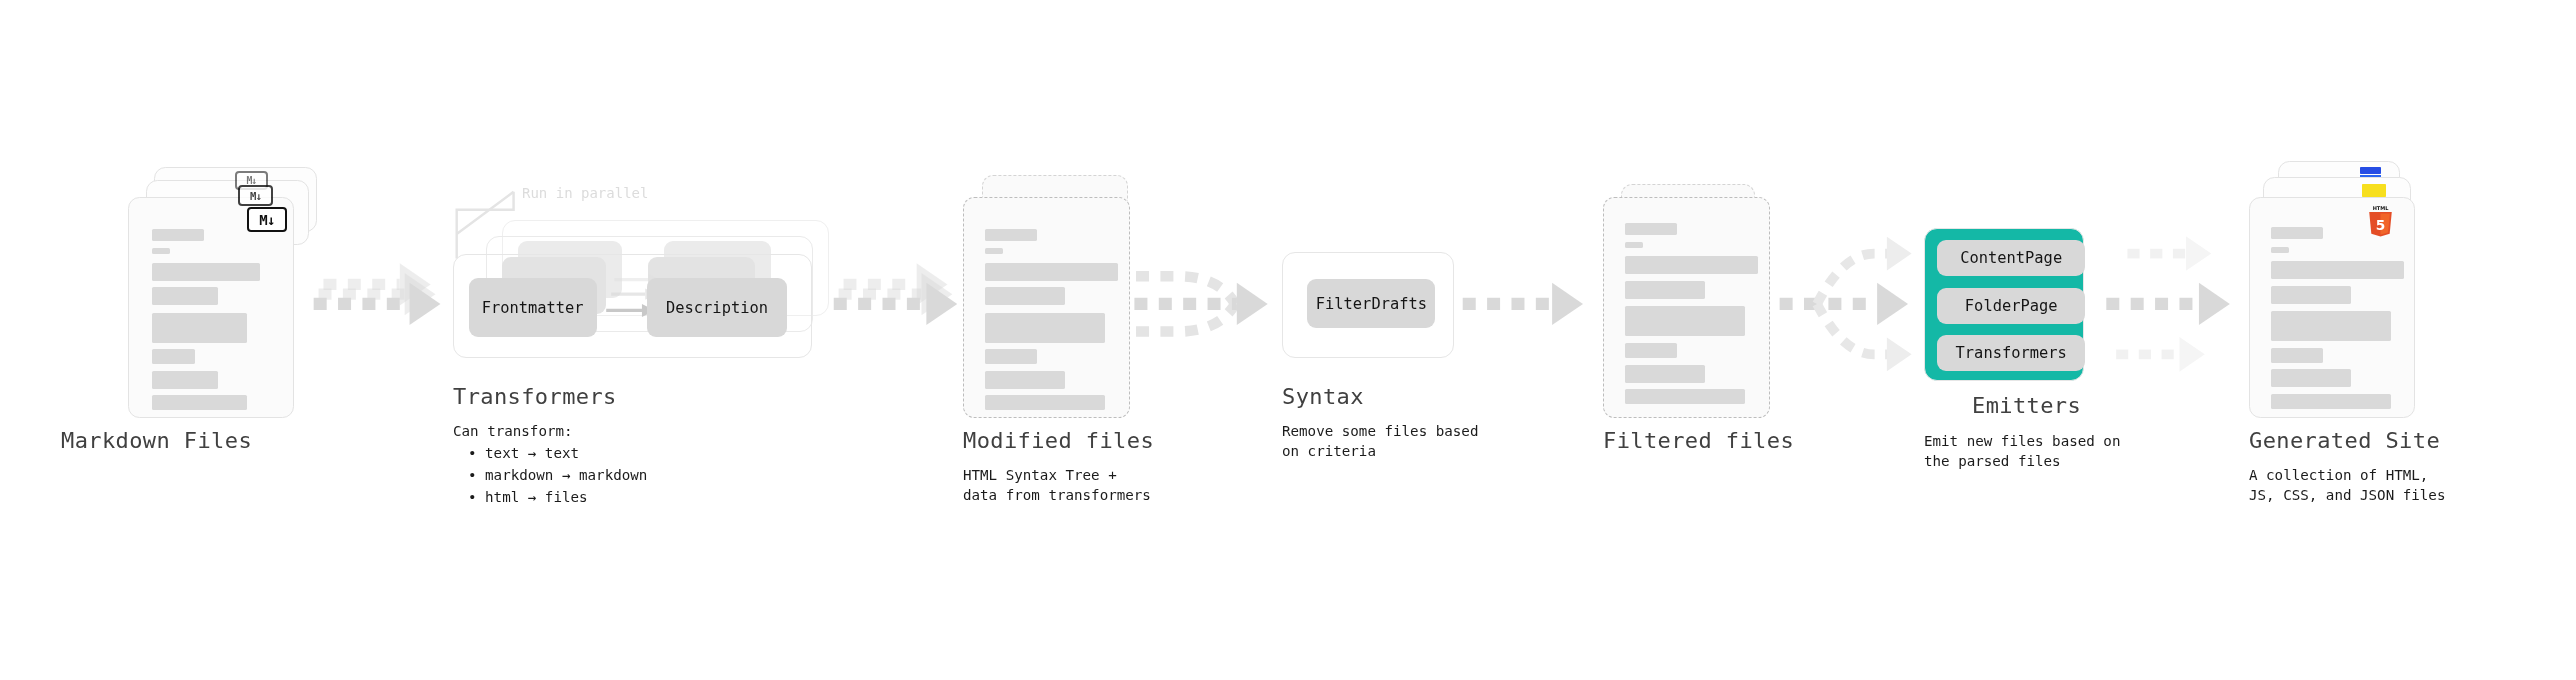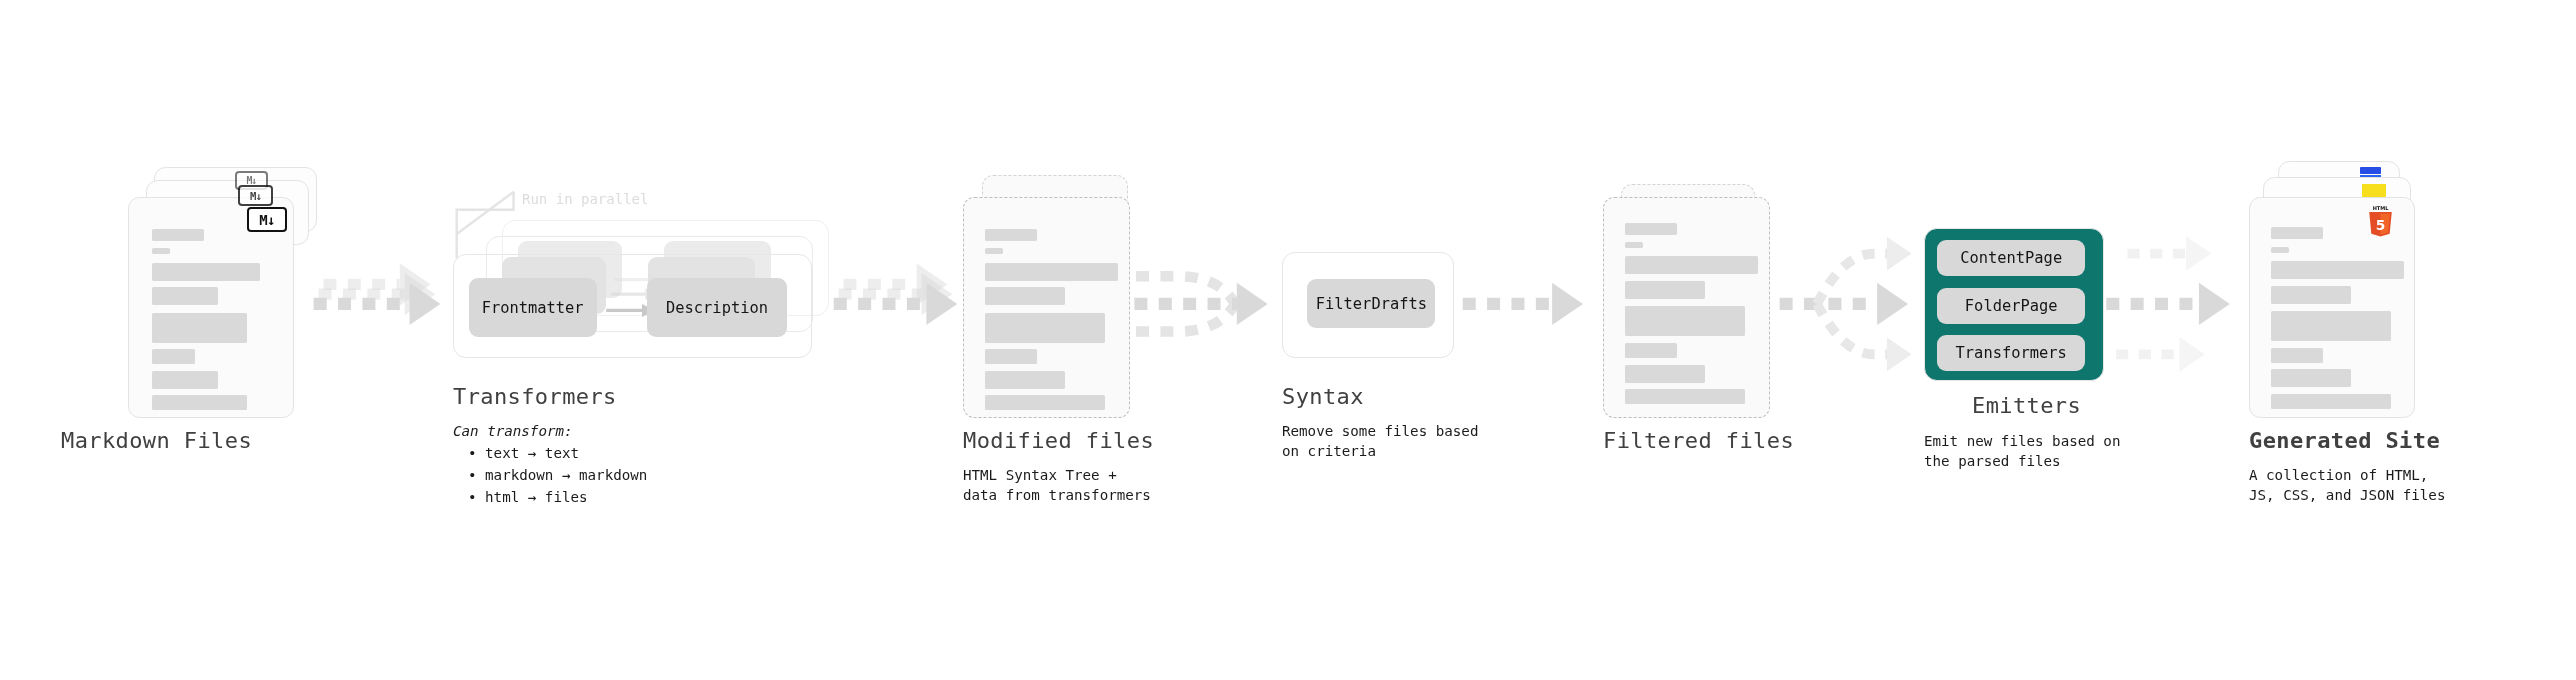--- a/index.html
+++ b/index.html
@@ -137,21 +137,21 @@
     </div>
 
     <div class="mdbadge" style="left:235px;top:171px;width:29px;height:15.4px;font-size:9.8px;opacity:.55;">M↓</div>
     <div class="mdbadge" style="left:238px;top:185px;width:31px;height:17px;font-size:10.6px;opacity:.8;">M↓</div>
     <div class="mdbadge" style="left:247px;top:207px;width:36px;height:21px;">M↓</div>
 
     <div class="title" style="left:61px;top:428px;">Markdown Files</div>
   </div>
 
   <div>
-    <div class="rip" style="left:522px;top:185px;margin-top:6px;">Run in parallel</div>
+    <div class="rip" style="left:522px;top:185px;">Run in parallel</div>
 
     <div class="groupbox" style="left:502px;top:220px;width:327px;height:96px;border-color:#efefef;">
       <div class="pill" style="left:14.6px;top:19.5px;width:104px;height:57px;background:#ebebeb;color:transparent;"></div>
       <div class="pill" style="left:161px;top:19.5px;width:107px;height:57px;background:#ebebeb;color:transparent;"></div>
     </div>
 
     <div class="groupbox" style="left:486px;top:236px;width:327px;height:96px;border-color:#eaeaea;">
       <div class="pill" style="left:14.6px;top:19.5px;width:104px;height:57px;background:#e3e3e3;color:transparent;"></div>
       <div class="pill" style="left:161px;top:19.5px;width:107px;height:57px;background:#e3e3e3;color:transparent;"></div>
     </div>
@@ -174,21 +174,21 @@
     <div class="groupbox" style="left:453px;top:254px;width:359px;height:104px;border-color:#e6e6e6;">
       <div class="pill" style="left:193px;top:23px;width:140px;height:59px;background:#d8d8d8;">
         <span>Description</span>
       </div>
       <div class="pill" style="left:14.6px;top:23px;width:128px;height:59px;background:#d8d8d8;">
         <span>Frontmatter</span>
       </div>
     </div>
 
     <div class="title" style="left:453px;top:384px;">Transformers</div>
-    <div class="sub" style="left:453px;top:421px;font-style:italic;">Can transform:</div>
+    <div class="sub" style="left:453px;top:421px;">Can transform:</div>
     <div class="sub" style="left:468px;top:443px;">• text → text</div>
     <div class="sub" style="left:468px;top:465px;">• markdown → markdown</div>
     <div class="sub" style="left:468px;top:487px;">• html → files</div>
   </div>
 
   <div>
     <div class="doccard dashed" style="left:982px;top:175px;width:146px;height:57px;border-color:#d4d4d4;"></div>
     <div class="doccard dashed" style="left:963px;top:197px;width:167px;height:221px;">
       <div class="bar" style="left:21px;top:31px;width:52px;height:12.2px;"></div>
       <div class="bar" style="left:21px;top:50px;width:18px;height:5.7px;"></div>
@@ -224,21 +224,21 @@
       <div class="bar" style="left:21px;top:83px;width:80px;height:18px;"></div>
       <div class="bar" style="left:21px;top:108px;width:120px;height:30px;"></div>
       <div class="bar" style="left:21px;top:145px;width:52px;height:15.4px;"></div>
       <div class="bar" style="left:21px;top:167px;width:80px;height:18px;"></div>
       <div class="bar" style="left:21px;top:191px;width:120px;height:14.6px;"></div>
     </div>
     <div class="title" style="left:1603px;top:428px;">Filtered files</div>
   </div>
 
   <div>
-    <div class="groupbox" style="left:1924px;top:228px;width:180px;height:153px;background:#0f766e;">
+    <div class="groupbox" style="left:1924px;top:228px;width:160px;height:153px;background:#14b8a6;">
       <div class="pill" style="left:12.2px;top:11.4px;width:148px;height:36px;">
         <span>ContentPage</span>
       </div>
       <div class="pill" style="left:12.2px;top:59px;width:148px;height:36px;">
         <span>FolderPage</span>
       </div>
       <div class="pill" style="left:12.2px;top:106px;width:148px;height:36px;">
         <span>Transformers</span>
       </div>
     </div>
@@ -270,19 +270,19 @@
     </div>
 
     <svg class="h5" style="left:2366px;top:203px;width:29px;height:34px;" viewBox="0 0 36 42">
       <text x="18" y="8" font-size="6.2" font-family="DejaVu Sans, sans-serif" font-weight="bold" text-anchor="middle" fill="#111">HTML</text>
       <path d="M4,11 L32,11 L29.4,38 L18,41.5 L6.6,38 Z" fill="#E44D26"></path>
       <path d="M18,13 L29.7,13 L27.4,36.6 L18,39.4 Z" fill="#F16529"></path>
       <path d="M18,16.5 L11.2,16.5 L11.6,21.2 L18,21.2 L18,25.6 L13.2,25.6 L12.8,21.2 M18,16.5 L24.9,16.5 L24.5,21.2 L18,21.2" fill="#fff" opacity="0"></path>
       <text x="18" y="33.5" font-size="17" font-family="DejaVu Sans, sans-serif" font-weight="bold" text-anchor="middle" fill="#ffffff">5</text>
     </svg>
 
-    <div class="title" style="left:2249px;top:428px;font-weight:bold;">Generated Site</div>
+    <div class="title" style="left:2249px;top:428px;">Generated Site</div>
     <div class="sub" style="left:2249px;top:465px;">A collection of HTML,
 JS, CSS, and JSON files</div>
   </div>
 
 </div>
 
 
 </body></html>

